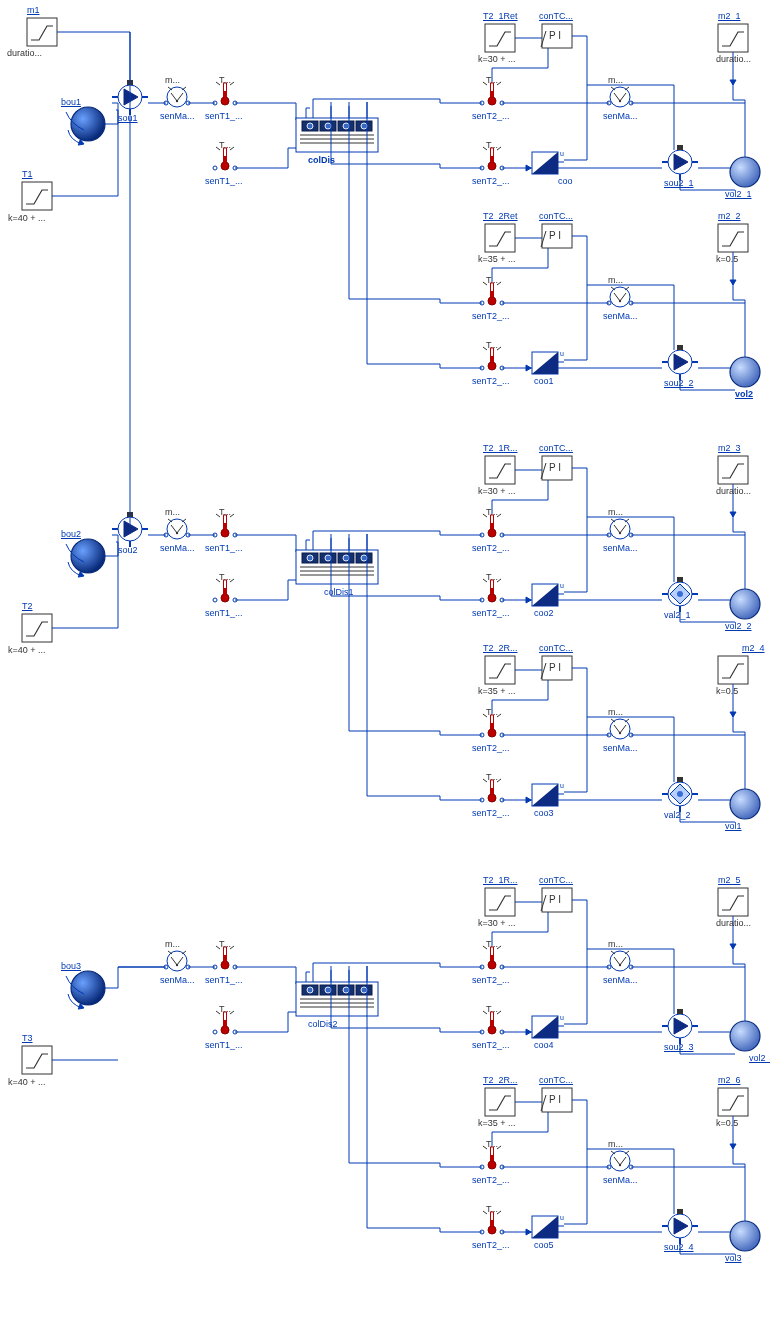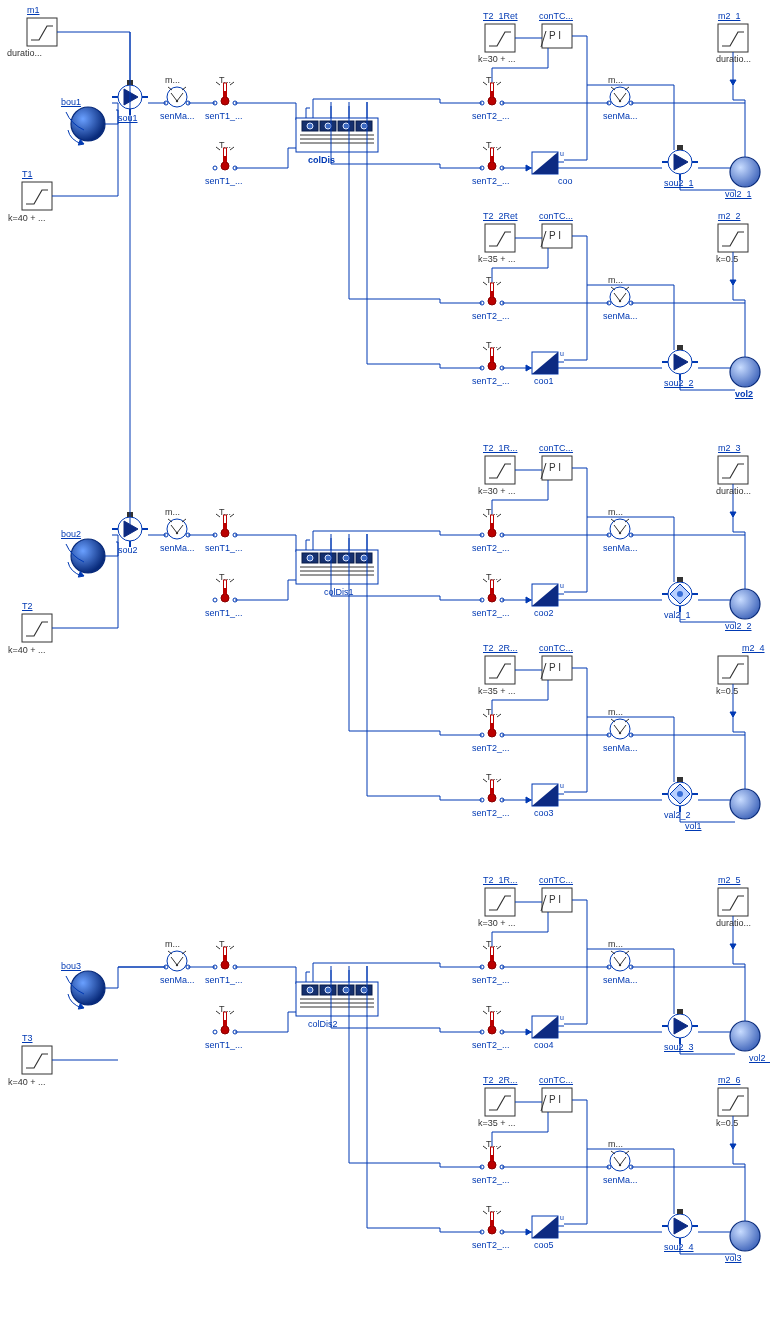--- a/index.html
+++ b/index.html
@@ -711,21 +711,21 @@
     <div class="lbl link" style="left: 483px; top: 643px;">T2_2R...</div>
     <div class="lbl dark" style="left: 478px; top: 686px;">k=35 + ...</div>
     <div class="lbl link" style="left: 539px; top: 643px;">conTC...</div>
     <div class="lbl dark" style="left: 486px; top: 707px;">T...</div>
     <div class="lbl " style="left: 472px; top: 743px;">senT2_...</div>
     <div class="lbl dark" style="left: 608px; top: 707px;">m...</div>
     <div class="lbl " style="left: 603px; top: 743px;">senMa...</div>
     <div class="lbl link" style="left: 696px; top: 643px; margin-left: 46px;">m2_4</div>
     <div class="lbl dark" style="left: 716px; top: 686px;">k=0.5</div>
     <div class="lbl " style="left: 664px; top: 810px;">val2_2</div>
-    <div class="lbl link" style="left: 685px; top: 821px;">vol1</div>
+    <div class="lbl link" style="left: 725px; top: 821px;">vol1</div>
     <div class="lbl dark" style="left: 486px; top: 772px;">T...</div>
     <div class="lbl " style="left: 472px; top: 808px;">senT2_...</div>
     <div class="lbl " style="left: 534px; top: 808px;">coo3</div>
     <div class="lbl link" style="left: 61px; top: 961px;">bou3</div>
     <div class="lbl link" style="left: 22px; top: 1033px;">T3</div>
     <div class="lbl dark" style="left: 8px; top: 1077px;">k=40 + ...</div>
     <div class="lbl dark" style="left: 165px; top: 939px;">m...</div>
     <div class="lbl " style="left: 160px; top: 975px;">senMa...</div>
     <div class="lbl dark" style="left: 219px; top: 939px;">T...</div>
     <div class="lbl " style="left: 205px; top: 975px;">senT1_...</div>

